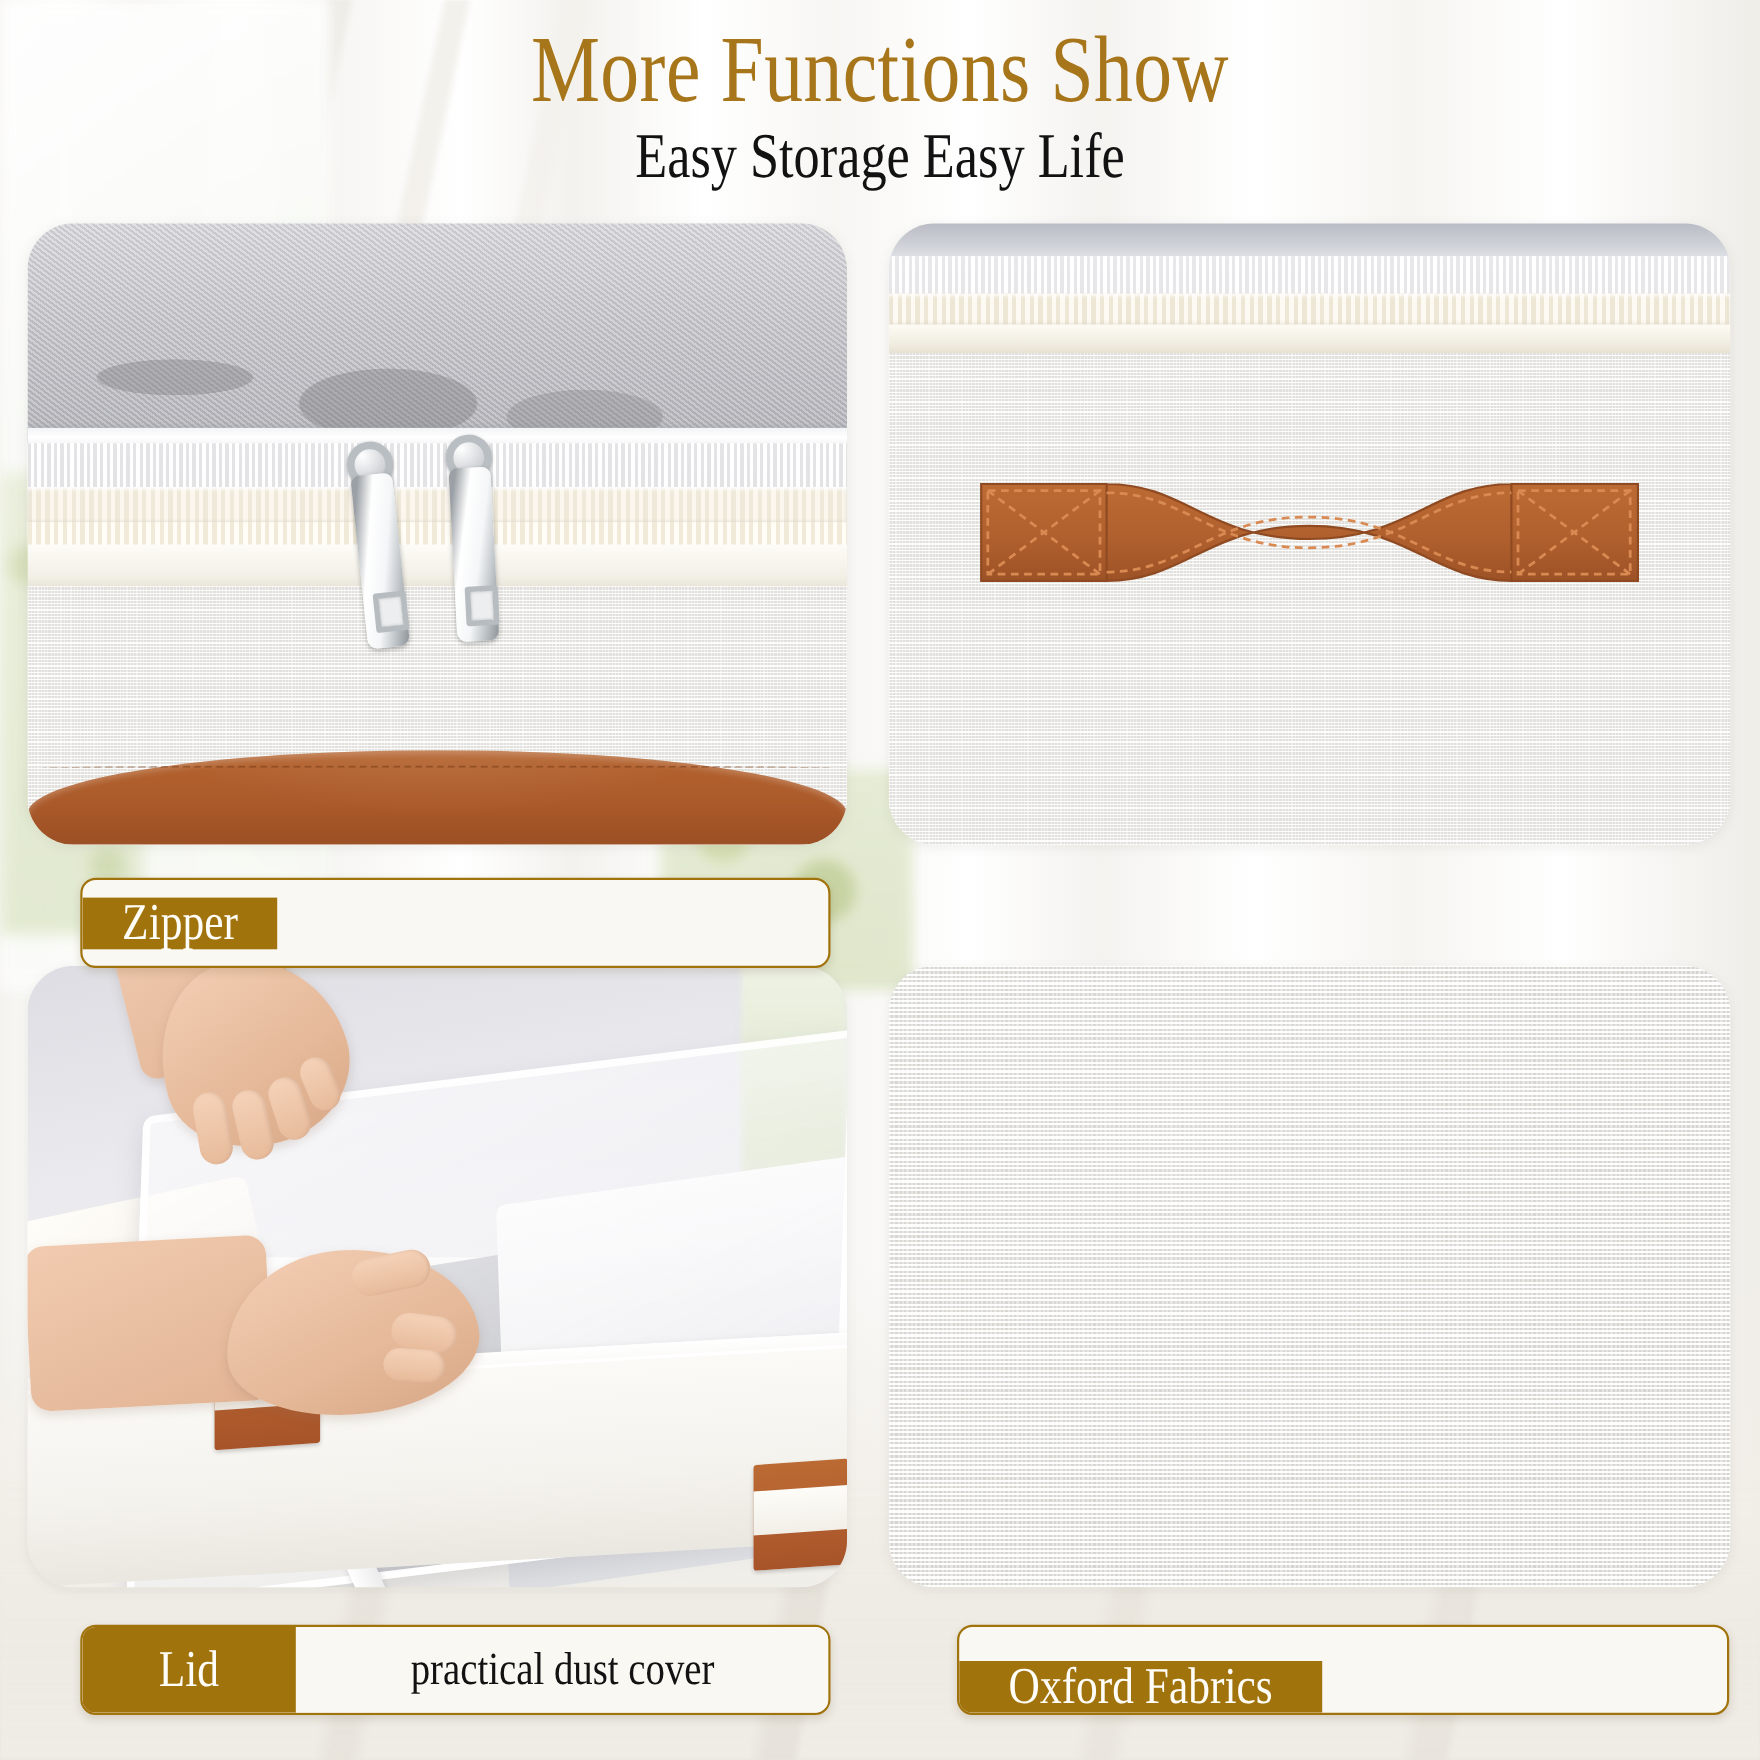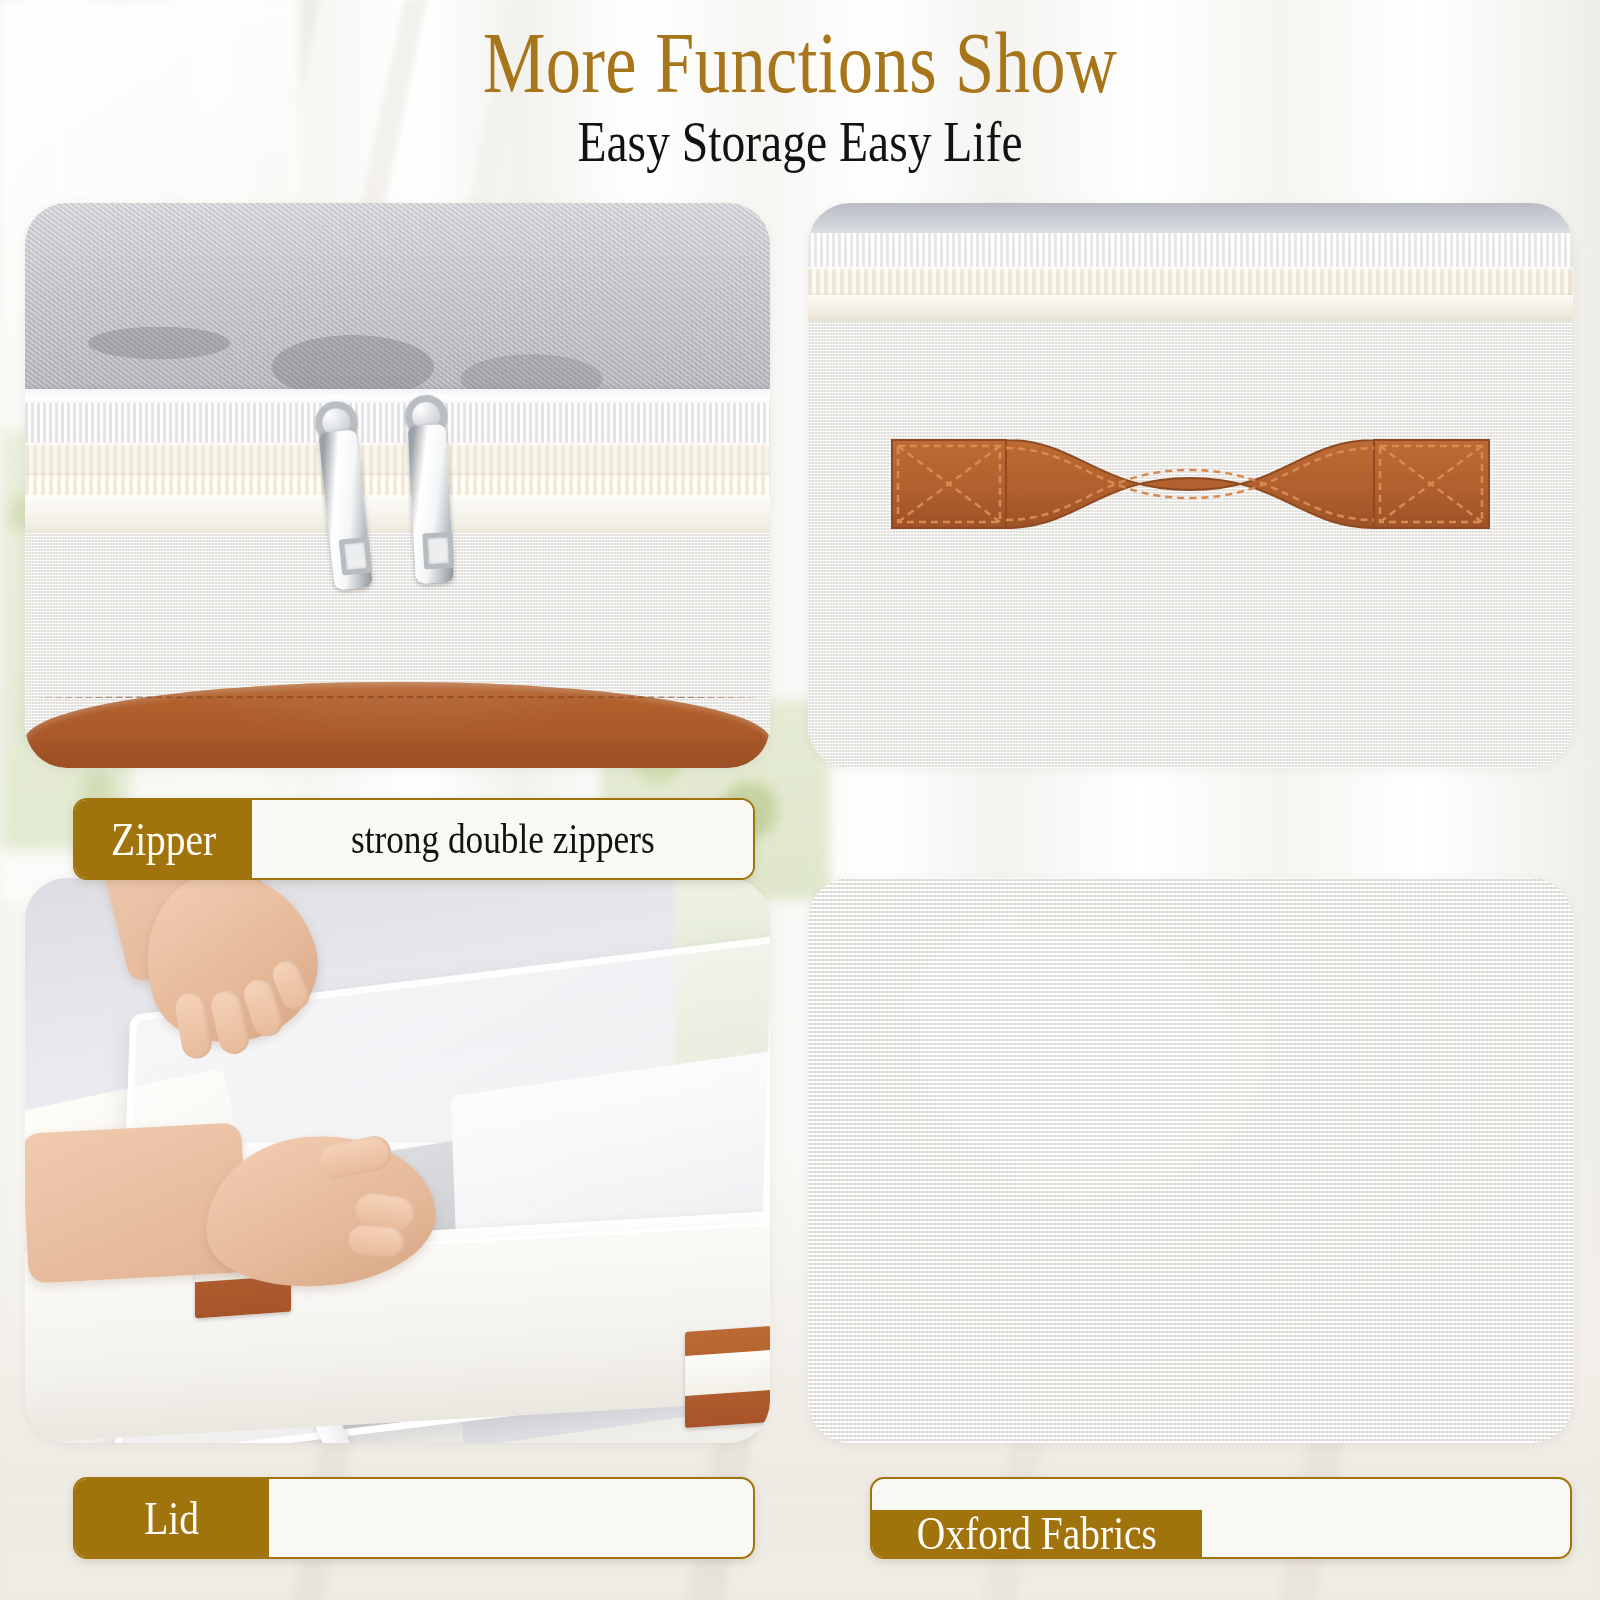--- a/index.html
+++ b/index.html
@@ -395,21 +395,21 @@
     justify-content: center;
     color: #121212;
     font-size: 42px;
     line-height: 1;
     padding: 0 18px;
     background: #faf8f2;
     white-space: nowrap;
   }
   .badge-val span { display: inline-block; transform: scaleX(.84); }
 
-  #badge-zipper { left: 73px;  top: 798px;  width: 678px; }
+  #badge-zipper { left: 73px;  top: 798px;  width: 678px; align-items: center; }
   #badge-handle { left: 840px; top: 798px;  width: 706px; }
   #badge-lid    { left: 73px;  top: 1477px; width: 678px; font-family: Liberation Serif, serif; }
   #badge-oxford { left: 870px; top: 1477px; width: 698px; align-items: flex-end; }
 
   #badge-oxford .badge-key { padding: 0 22px; }
   #badge-oxford .badge-val { font-size: 41px; }
 </style>
 </head>
 <body>
 
@@ -509,30 +509,30 @@
   </div>
 
   <div class="panel" id="panel-fabric">
     <div class="fabric-swatch"></div>
   </div>
 
   <div class="badge" id="badge-zipper">
     <div class="badge-key">
         <span>Zipper</span>
       </div>
-    <div class="badge-val">
-        <span>strong double zippers</span>
-      </div>
   </div>
 
 
   <div class="badge" id="badge-lid">
     <div class="badge-key" style="min-width:142px;">
         <span>Lid</span>
       </div>
+    <div class="badge-val">
+        <span>practical dust cover</span>
+      </div>
   </div>
 
   <div class="badge" id="badge-oxford">
     <div class="badge-key">
         <span>Oxford Fabrics</span>
       </div>
   </div>
 
 </div>
 

